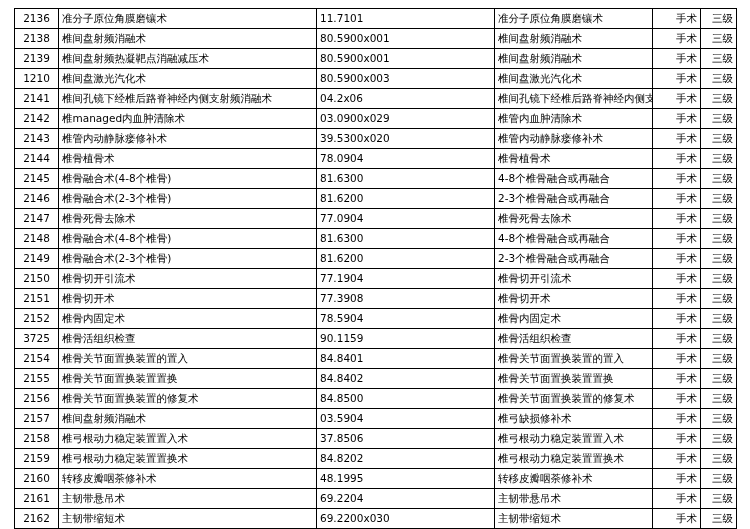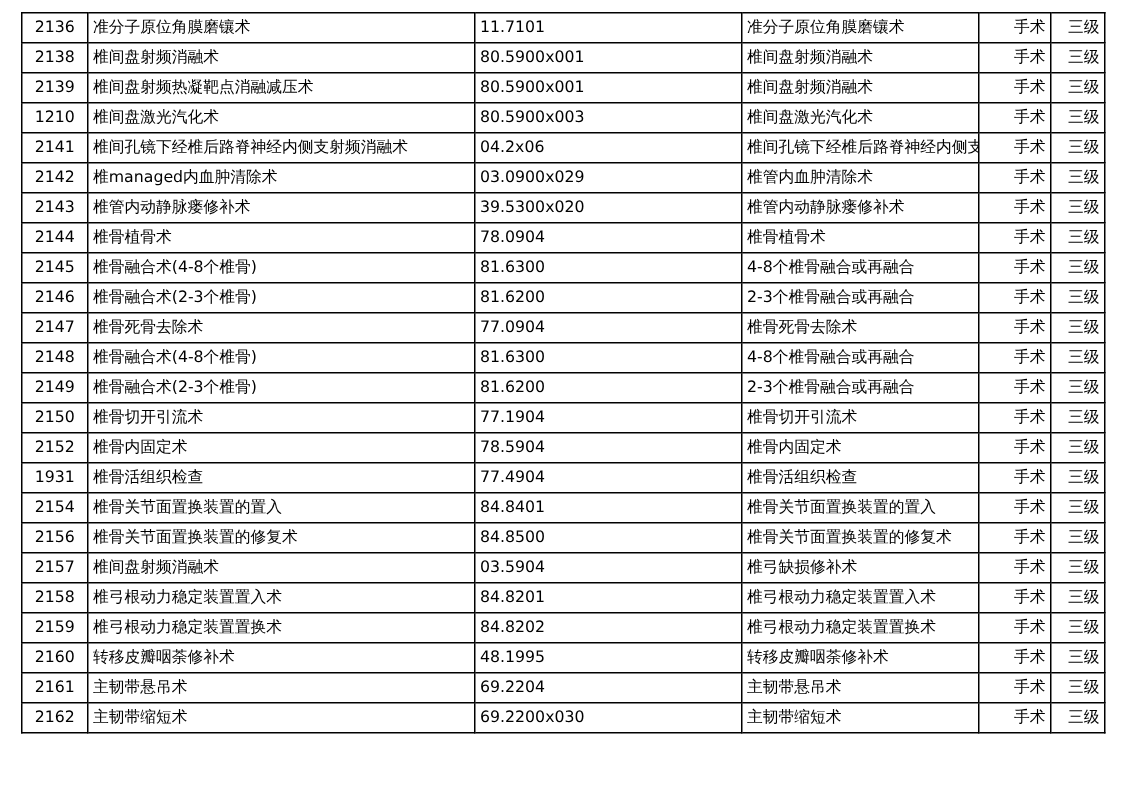--- a/index.html
+++ b/index.html
@@ -169,63 +169,79 @@
         </tr>
         <tr>
           <td class="id">2150</td>
           <td class="name">椎骨切开引流术</td>
           <td class="code">77.1904</td>
           <td class="alt">椎骨切开引流术</td>
           <td class="type">手术</td>
           <td class="level">三级</td>
         </tr>
         <tr>
+          <td class="id">2151</td>
+          <td class="name">椎骨切开术</td>
+          <td class="code">77.3908</td>
+          <td class="alt">椎骨切开术</td>
+          <td class="type">手术</td>
+          <td class="level">三级</td>
+        </tr>
+        <tr>
           <td class="id">2152</td>
           <td class="name">椎骨内固定术</td>
           <td class="code">78.5904</td>
           <td class="alt">椎骨内固定术</td>
           <td class="type">手术</td>
           <td class="level">三级</td>
         </tr>
         <tr>
-          <td class="id">1931</td>
+          <td class="id">3725</td>
           <td class="name">椎骨活组织检查</td>
-          <td class="code">77.4904</td>
+          <td class="code">90.1159</td>
           <td class="alt">椎骨活组织检查</td>
           <td class="type">手术</td>
           <td class="level">三级</td>
         </tr>
         <tr>
           <td class="id">2154</td>
           <td class="name">椎骨关节面置换装置的置入</td>
           <td class="code">84.8401</td>
           <td class="alt">椎骨关节面置换装置的置入</td>
           <td class="type">手术</td>
           <td class="level">三级</td>
         </tr>
         <tr>
+          <td class="id">2155</td>
+          <td class="name">椎骨关节面置换装置置换</td>
+          <td class="code">84.8402</td>
+          <td class="alt">椎骨关节面置换装置置换</td>
+          <td class="type">手术</td>
+          <td class="level">三级</td>
+        </tr>
+        <tr>
           <td class="id">2156</td>
           <td class="name">椎骨关节面置换装置的修复术</td>
           <td class="code">84.8500</td>
           <td class="alt">椎骨关节面置换装置的修复术</td>
           <td class="type">手术</td>
           <td class="level">三级</td>
         </tr>
         <tr>
           <td class="id">2157</td>
           <td class="name">椎间盘射频消融术</td>
           <td class="code">03.5904</td>
           <td class="alt">椎弓缺损修补术</td>
           <td class="type">手术</td>
           <td class="level">三级</td>
         </tr>
         <tr>
           <td class="id">2158</td>
           <td class="name">椎弓根动力稳定装置置入术</td>
-          <td class="code">84.8201</td>
+          <td class="code">37.8506</td>
           <td class="alt">椎弓根动力稳定装置置入术</td>
           <td class="type">手术</td>
           <td class="level">三级</td>
         </tr>
         <tr>
           <td class="id">2159</td>
           <td class="name">椎弓根动力稳定装置置换术</td>
           <td class="code">84.8202</td>
           <td class="alt">椎弓根动力稳定装置置换术</td>
           <td class="type">手术</td>

